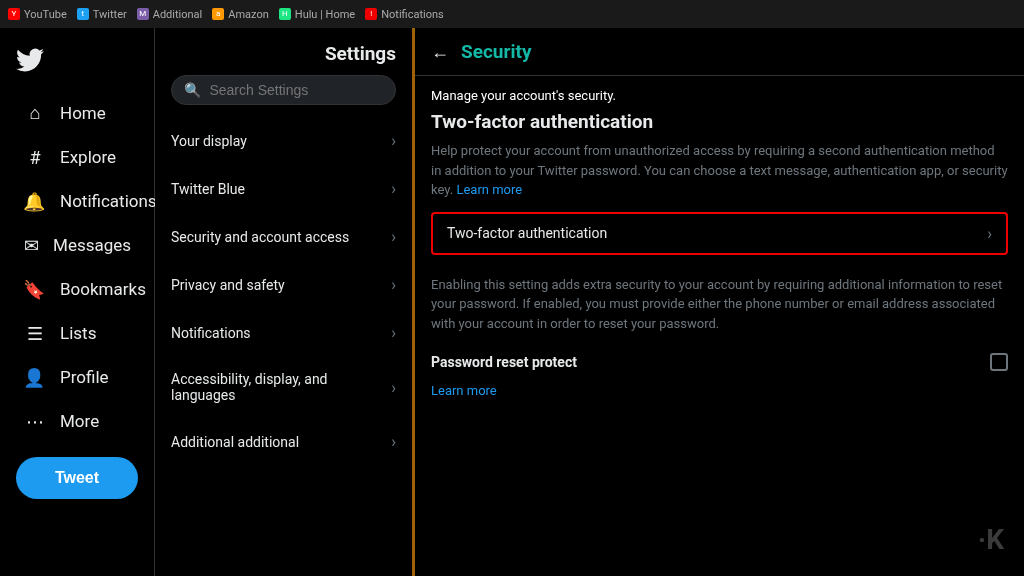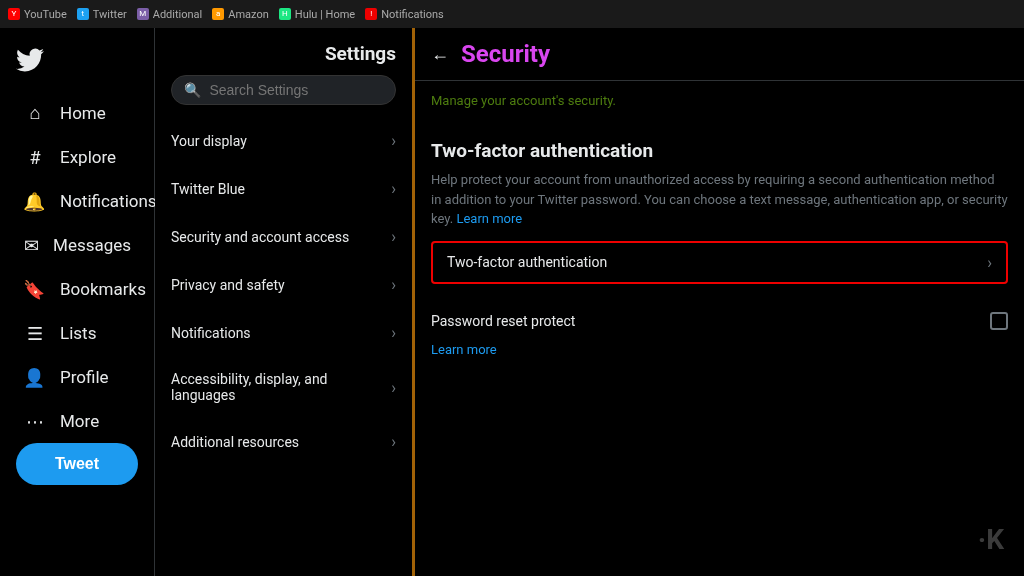--- a/index.html
+++ b/index.html
@@ -101,21 +101,21 @@
     }
     .tweet-btn {
       background: #1d9bf0;
       color: white;
       border: none;
       border-radius: 30px;
       padding: 12px 24px;
       font-size: 16px;
       font-weight: 700;
       cursor: pointer;
-      margin: 0 16px;
+      margin: 14px 16px;
       width: calc(100% - 32px);
     }
 
     
     .settings-panel {
       width: 260px;
       background: #000;
       border-right: 3px solid #a16207;
       display: flex;
       flex-direction: column;
@@ -176,31 +176,31 @@
       gap: 12px;
       padding: 12px 16px;
       border-bottom: 1px solid #2f3336;
     }
     .back-arrow {
       cursor: pointer;
       color: #e7e9ea;
       font-size: 18px;
     }
     .security-title {
-      font-size: 24px;
+      font-size: 19px;
       font-weight: 700;
-      color: #d946ef;
+      color: #14b8a6;
     }
     .security-content {
       padding: 12px 16px;
     }
     .manage-text {
       font-size: 13px;
-      color: #4d7c0f;
-      margin-bottom: 31px;
+      color: #ffffff;
+      margin-bottom: 7px;
     }
     .section-title {
       font-size: 19px;
       font-weight: 700;
       color: #e7e9ea;
       margin-bottom: 8px;
     }
     .section-desc {
       font-size: 13px;
       color: #6e767d;
@@ -231,20 +231,21 @@
     .tfa-chevron { color: #6e767d; font-size: 16px; }
     .password-row {
       display: flex;
       align-items: center;
       justify-content: space-between;
       padding: 8px 0;
     }
     .password-label {
       font-size: 14px;
       color: #e7e9ea;
+      font-weight: bold;
     }
     .checkbox {
       width: 18px;
       height: 18px;
       border: 2px solid #6e767d;
       border-radius: 3px;
       background: transparent;
     }
     .learn-more {
       color: #1d9bf0;
@@ -365,21 +366,21 @@
       </div>
       <div class="settings-item">
         <span>Notifications</span>
         <span class="chevron">›</span>
       </div>
       <div class="settings-item">
         <span>Accessibility, display, and languages</span>
         <span class="chevron">›</span>
       </div>
       <div class="settings-item">
-        <span>Additional resources</span>
+        <span>Additional additional</span>
         <span class="chevron">›</span>
       </div>
     </div>
   </div>
 
   <div class="security-panel">
     <div class="security-header">
       <span class="back-arrow">←</span>
       <span class="security-title">Security</span>
     </div>
@@ -390,20 +391,21 @@
       <p class="section-desc">
         <span>Help protect your account from unauthorized access by requiring a second authentication method in addition to your Twitter password. You can choose a text message, authentication app, or security key.</span>
         <a href="#">Learn more</a>
       </p>
 
       <div class="tfa-item">
         <span class="tfa-item-label">Two-factor authentication</span>
         <span class="tfa-chevron">›</span>
       </div>
 
+      <p class="section-desc">Enabling this setting adds extra security to your account by requiring additional information to reset your password. If enabled, you must provide either the phone number or email address associated with your account in order to reset your password.</p>
 
       <div class="password-row">
         <span class="password-label">Password reset protect</span>
         <div class="checkbox"></div>
       </div>
       <a href="#" class="learn-more">Learn more</a>
     </div>
   </div>
 
 </div>

